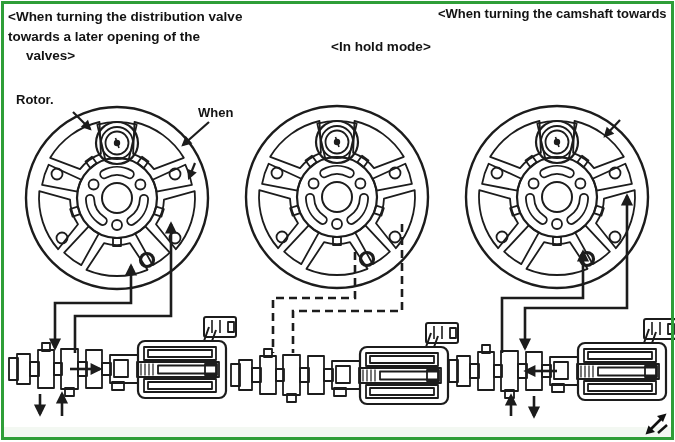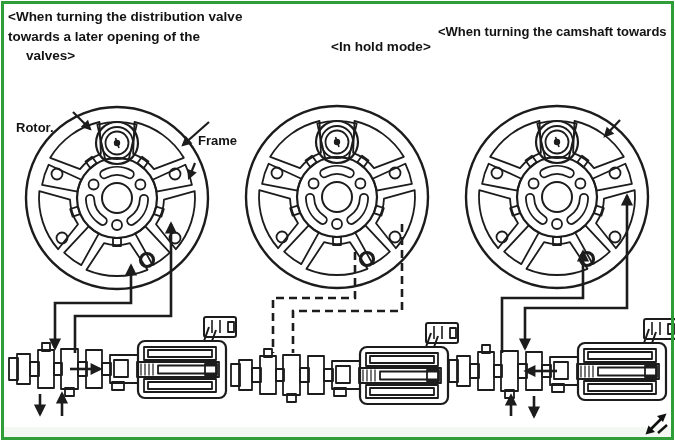--- a/index.html
+++ b/index.html
@@ -8,23 +8,23 @@
     font-family:"Liberation Sans",sans-serif;color:#111;
   }
   .border-frame{position:absolute;left:1px;top:1px;right:1px;bottom:2px;
     border:3px solid #2f9e38;pointer-events:none;z-index:6;}
   .scan-band{position:absolute;left:4px;right:4px;bottom:5px;height:10px;background:#f3f8f2;z-index:1;}
   .diagram-svg{position:absolute;left:0;top:0;z-index:2;}
   .cap{position:absolute;z-index:4;font-weight:700;color:#131313;white-space:nowrap;}
   .cap-left{left:8px;top:7px;font-size:13.5px;line-height:19.5px;}
   .cap-left .indent{padding-left:18px;}
   .cap-hold{left:331px;top:39px;font-size:13.5px;}
-  .cap-right-1{left:438px;top:24px;font-size:13px;}
+  .cap-right-1{left:438px;top:6px;font-size:13px;}
   .cap-right-2{left:442px;top:51px;font-size:13.5px;}
-  .lbl{position:absolute;z-index:4;font-weight:700;font-size:13px;color:#131313;white-space:nowrap;margin-top:28px;}
+  .lbl{position:absolute;z-index:4;font-weight:700;font-size:13px;color:#131313;white-space:nowrap;}
   .lbl-rotor{left:16px;top:92px;}
   .lbl-frame{left:198px;top:105px;}
 </style>
 </head>
 <body>
 
 <div class="canvas">
 
   <svg class="diagram-svg" width="675" height="442" viewBox="0 0 675 442">
     <defs>
@@ -163,17 +163,17 @@
     <div>&lt;When turning the distribution valve</div>
     <div>towards a later opening of the</div>
     <div class="indent">valves&gt;</div>
   </div>
 
   <div class="cap cap-hold">&lt;In hold mode&gt;</div>
 
   <div class="cap cap-right-1">&lt;When turning the camshaft towards</div>
 
   <div class="lbl lbl-rotor">Rotor.</div>
-  <div class="lbl lbl-frame">Frame</div>
+  <div class="lbl lbl-frame">When</div>
 
   <div class="scan-band"></div>
   <div class="border-frame"></div>
 </div>
 
 </body></html>

